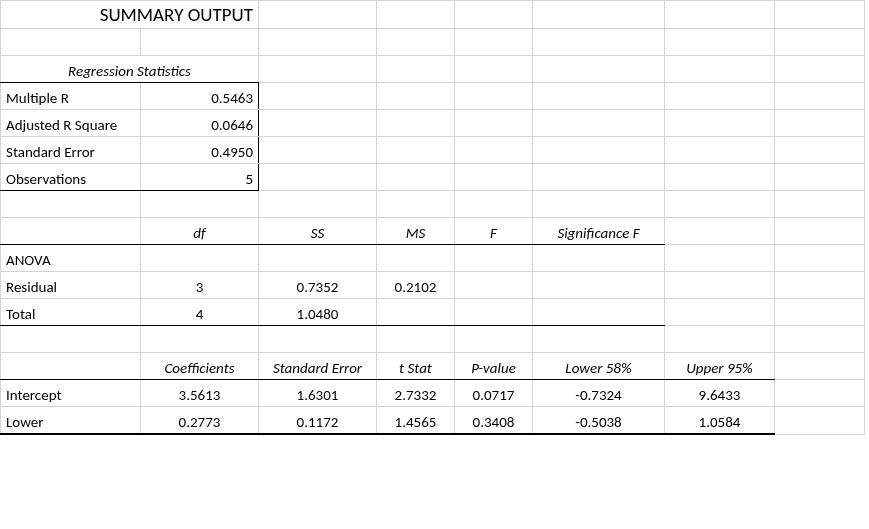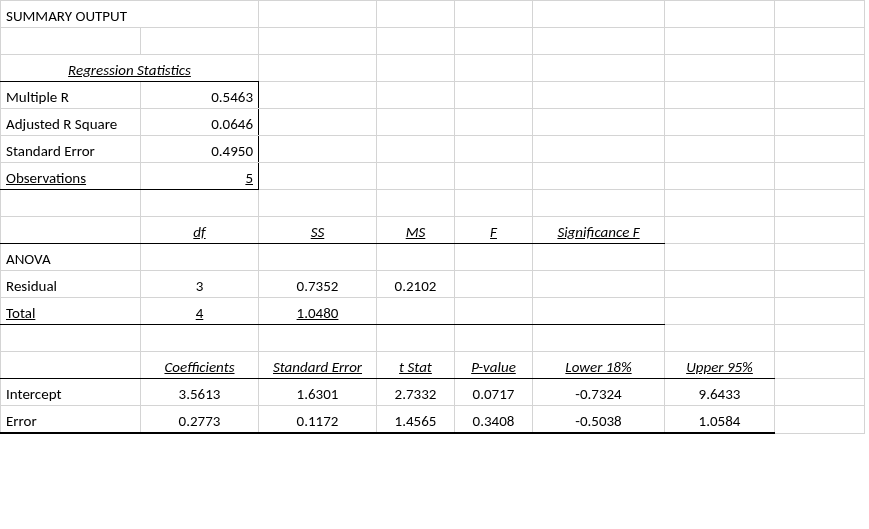--- a/index.html
+++ b/index.html
@@ -15,22 +15,22 @@
     table-layout: fixed;
   }
   td {
     padding: 2px 5px;
     height: 22px;
     vertical-align: bottom;
     border: 1px solid #d4d4d4;
     overflow: hidden;
     white-space: nowrap;
   }
-  .title { font-size: 15px; }
-  .bb { border-bottom: 1.5px solid #000; text-decoration: underline; }
+  .title { font-size: 19px; text-align: right; }
+  .bb { border-bottom: 1.5px solid #000; }
   .bbthick { border-bottom: 2px solid #000; }
   .br { border-right: 1.5px solid #000; }
   .ital { font-style: italic; }
   .center { text-align: center; }
   .right { text-align: right; padding-left: 8px; }
   col.c1 { width: 140px; }
   col.c2 { width: 118px; }
   col.c3 { width: 118px; }
   col.c4 { width: 78px; }
   col.c5 { width: 78px; }
@@ -184,36 +184,36 @@
         <td></td>
         <td></td>
       </tr>
 
 <tr>
   <td class="bb"></td>
   <td class="center ital bb">Coefficients</td>
   <td class="center ital bb">Standard Error</td>
   <td class="center ital bb">t Stat</td>
   <td class="center ital bb">P-value</td>
-  <td class="center ital bb">Lower 18%</td>
+  <td class="center ital bb">Lower 58%</td>
   <td class="center ital bb">Upper 95%</td>
   <td></td>
 </tr>
 <tr>
   <td>Intercept</td>
   <td class="center">3.5613</td>
   <td class="center">1.6301</td>
   <td class="center">2.7332</td>
   <td class="center">0.0717</td>
   <td class="center">-0.7324</td>
   <td class="center">9.6433</td>
   <td></td>
 </tr>
 <tr>
-  <td class="bbthick">Error</td>
+  <td class="bbthick">Lower</td>
   <td class="center bbthick">0.2773</td>
   <td class="center bbthick">0.1172</td>
   <td class="center bbthick">1.4565</td>
   <td class="center bbthick">0.3408</td>
   <td class="center bbthick">-0.5038</td>
   <td class="center bbthick">1.0584</td>
   <td></td>
 </tr>
 
 </tbody>

